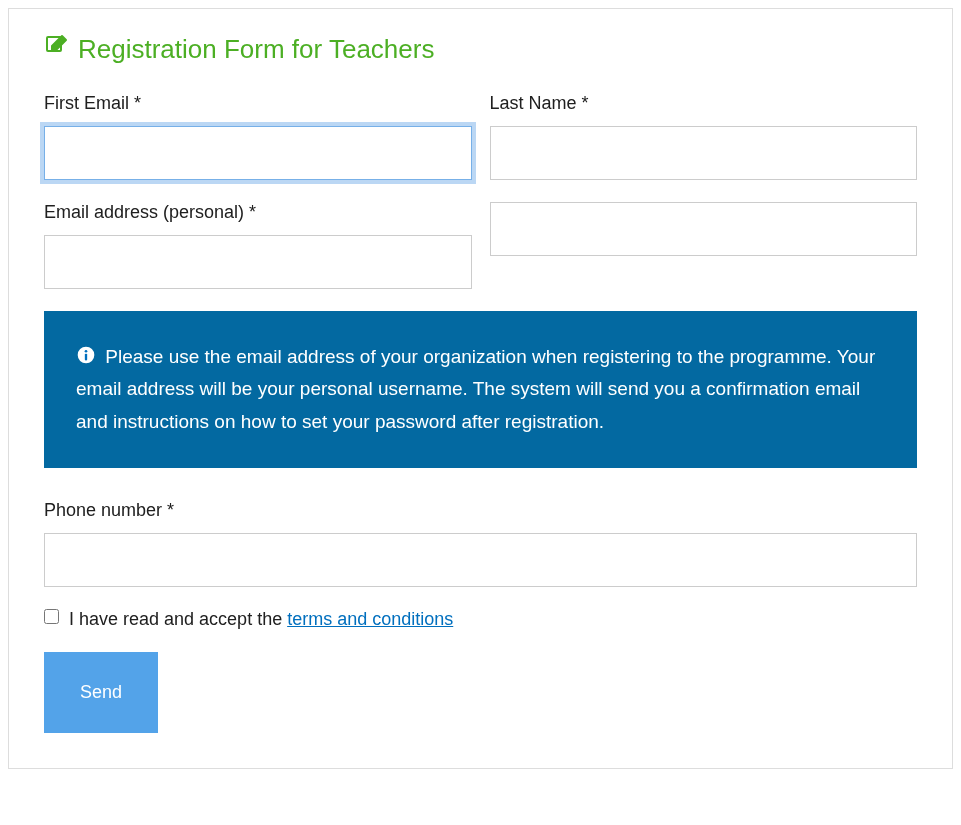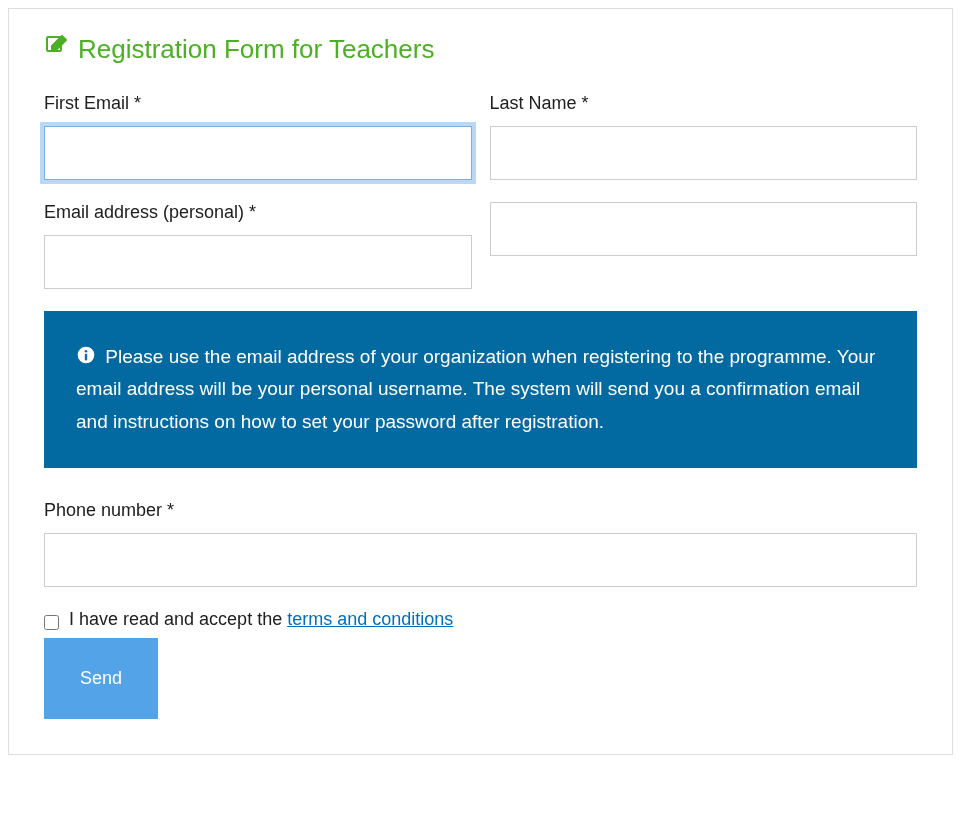--- a/index.html
+++ b/index.html
@@ -76,23 +76,23 @@
       gap: 8px;
     }
     .info-banner svg {
       width: 20px;
       height: 20px;
       vertical-align: -2px;
       margin-right: 4px;
     }
     .checkbox-row {
       display: flex;
-      align-items: flex-end;
+      align-items: flex-start;
       gap: 10px;
-      margin-bottom: 8px;
+      margin-bottom: 22px;
       font-size: 18px;
       color: #202020;
     }
     .checkbox-row input[type="checkbox"] {
       width: 15px;
       height: 15px;
       cursor: pointer;
     }
     .terms-link {
       color: #006fbe;

